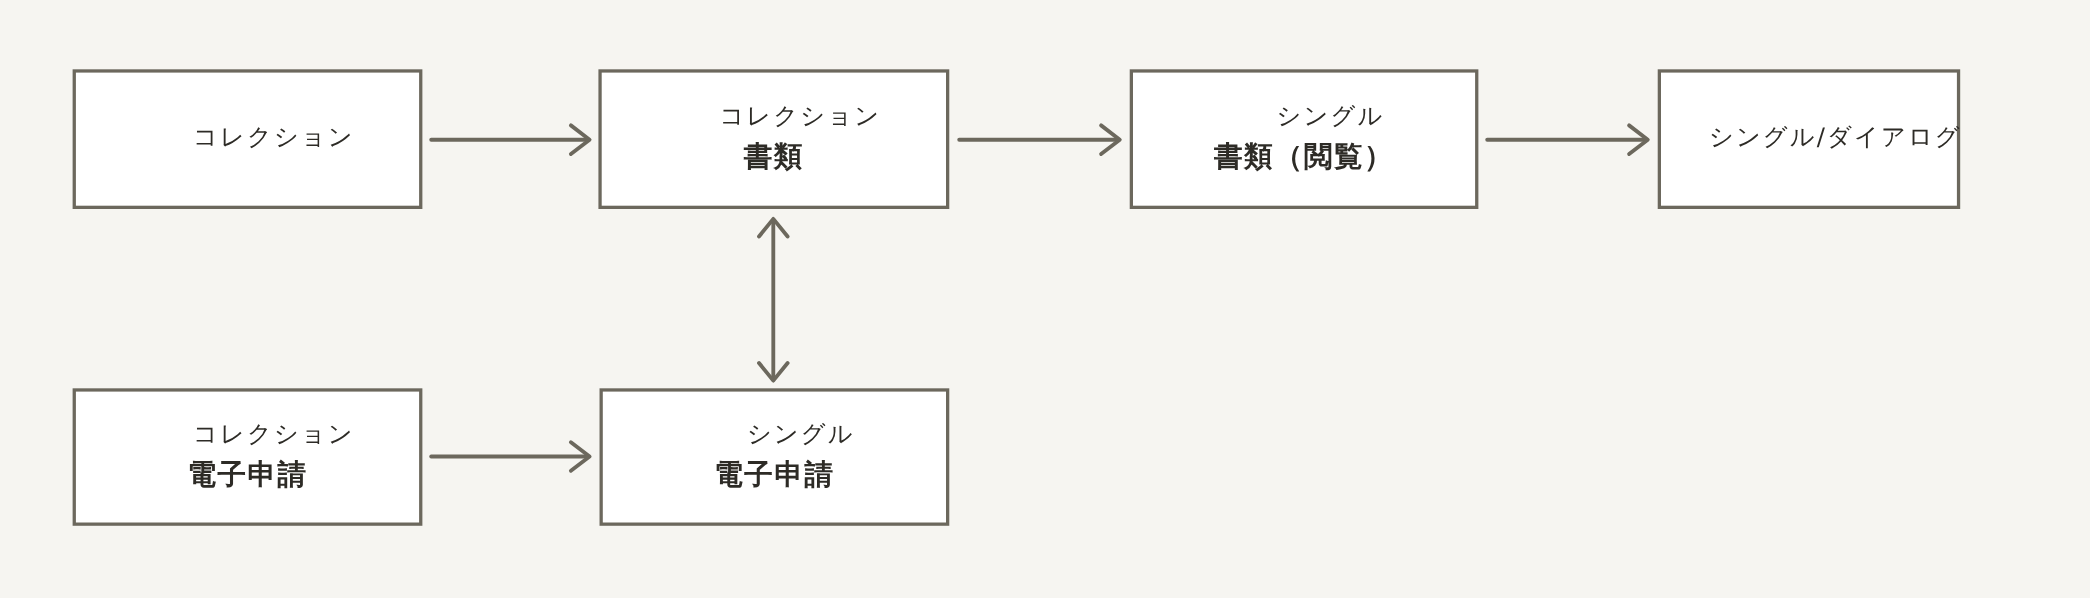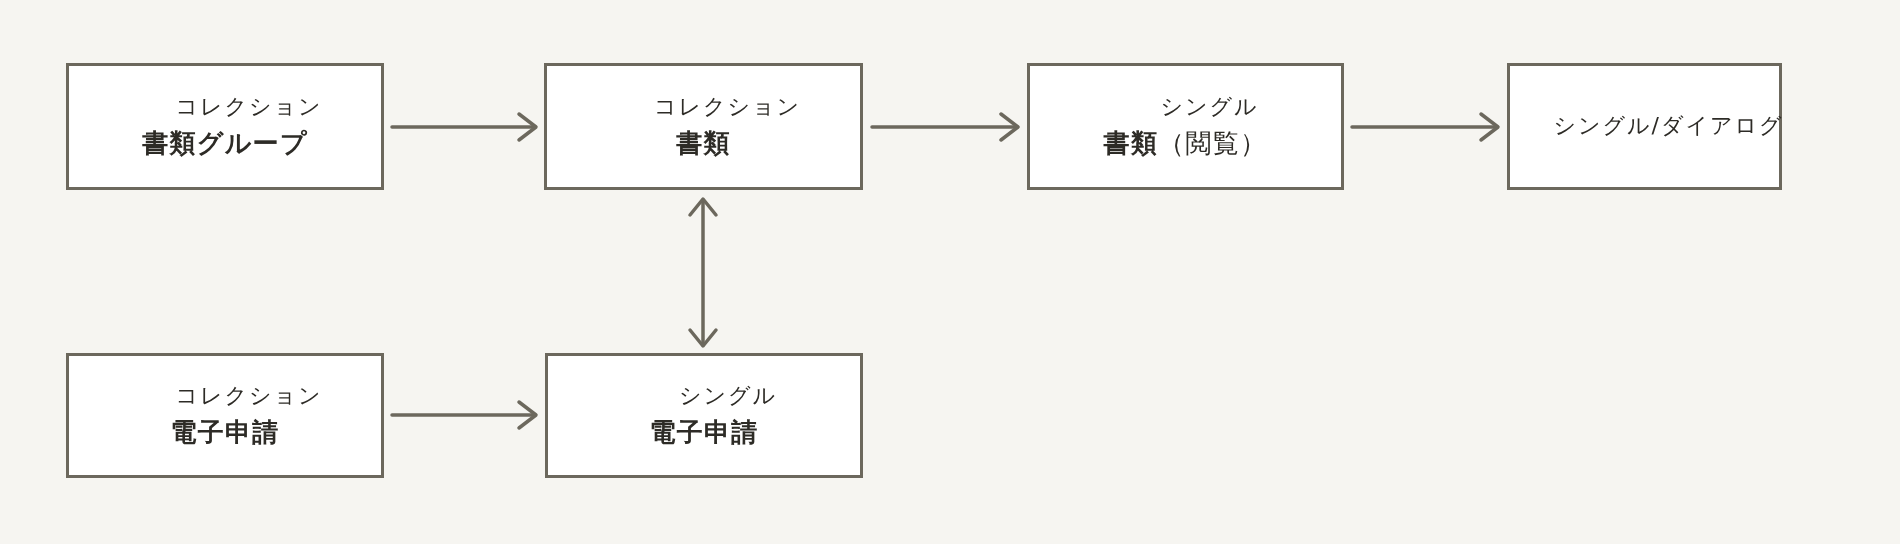--- a/index.html
+++ b/index.html
@@ -45,21 +45,21 @@
   .node .name-line {
     font-size: 26px;
     line-height: 1.25;
     white-space: nowrap;
     letter-spacing: 0.05em;
   }
   .node .name {
     font-weight: 700;
   }
   .node .name-suffix {
-    font-weight: 400;
+    font-weight: 700;
     margin-top: 32px;
   }
   
   .node-1 { left: 66px;   top: 63px;  width: 318px; height: 127px; }
   .node-2 { left: 544px;  top: 63px;  width: 319px; height: 127px; }
   .node-3 { left: 1027px; top: 63px;  width: 317px; height: 127px; }
   .node-4 { left: 1507px; top: 63px;  width: 275px; height: 127px; }
   .node-5 { left: 66px;   top: 353px; width: 318px; height: 125px; }
   .node-6 { left: 545px;  top: 353px; width: 318px; height: 125px; }
   .edge {
@@ -99,21 +99,20 @@
 
     <g>
       <path class="edge" d="M703 201 L703 345"></path>
       <path class="edge" d="M690 215 L703 199 L716 215"></path>
       <path class="edge" d="M690 330 L703 346 L716 330"></path>
     </g>
   </svg>
 
   <div class="node node-1">
     <div class="type-label">コレクション</div>
-    <div class="name-line"><span class="name">書類グループ</span><span class="name-suffix"></span></div>
   </div>
 
   <div class="node node-2">
     <div class="type-label">コレクション</div>
     <div class="name-line"><span class="name">書類</span><span class="name-suffix"></span></div>
   </div>
 
   <div class="node node-3">
     <div class="type-label">シングル</div>
     <div class="name-line"><span class="name">書類</span><span class="name-suffix">（閲覧）</span></div>

